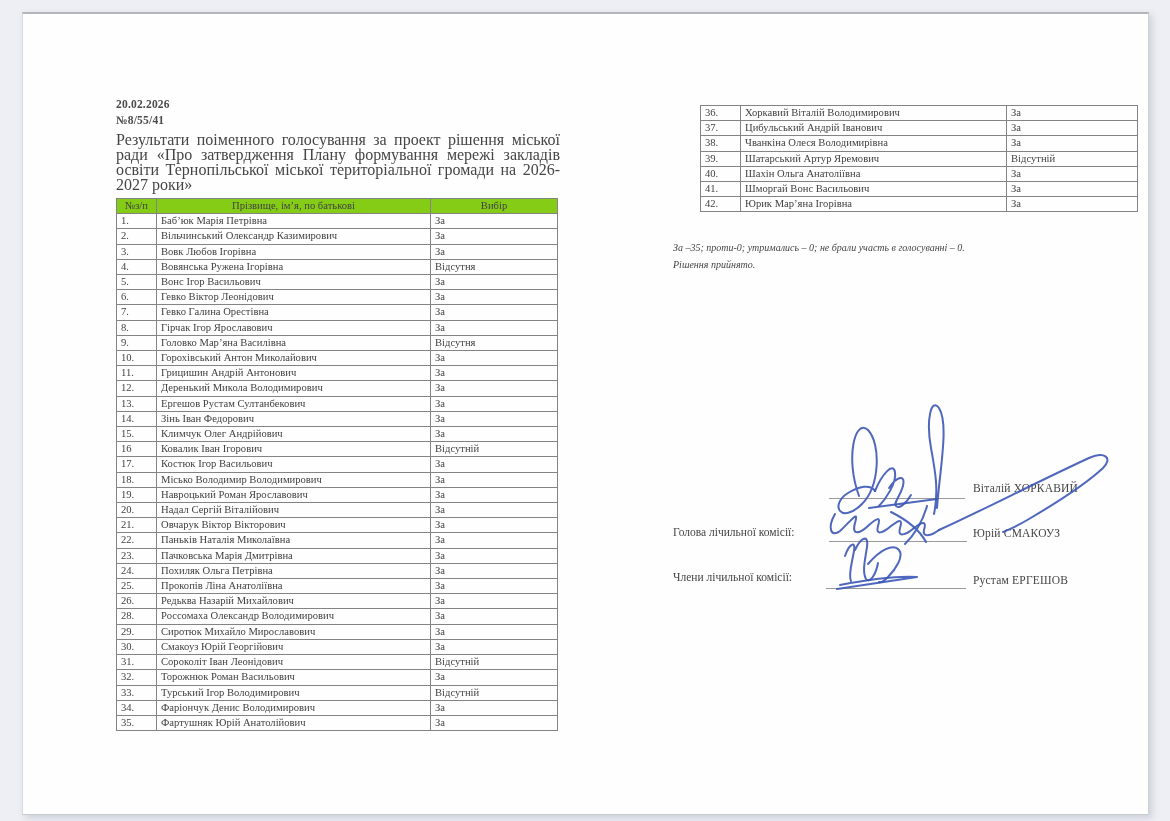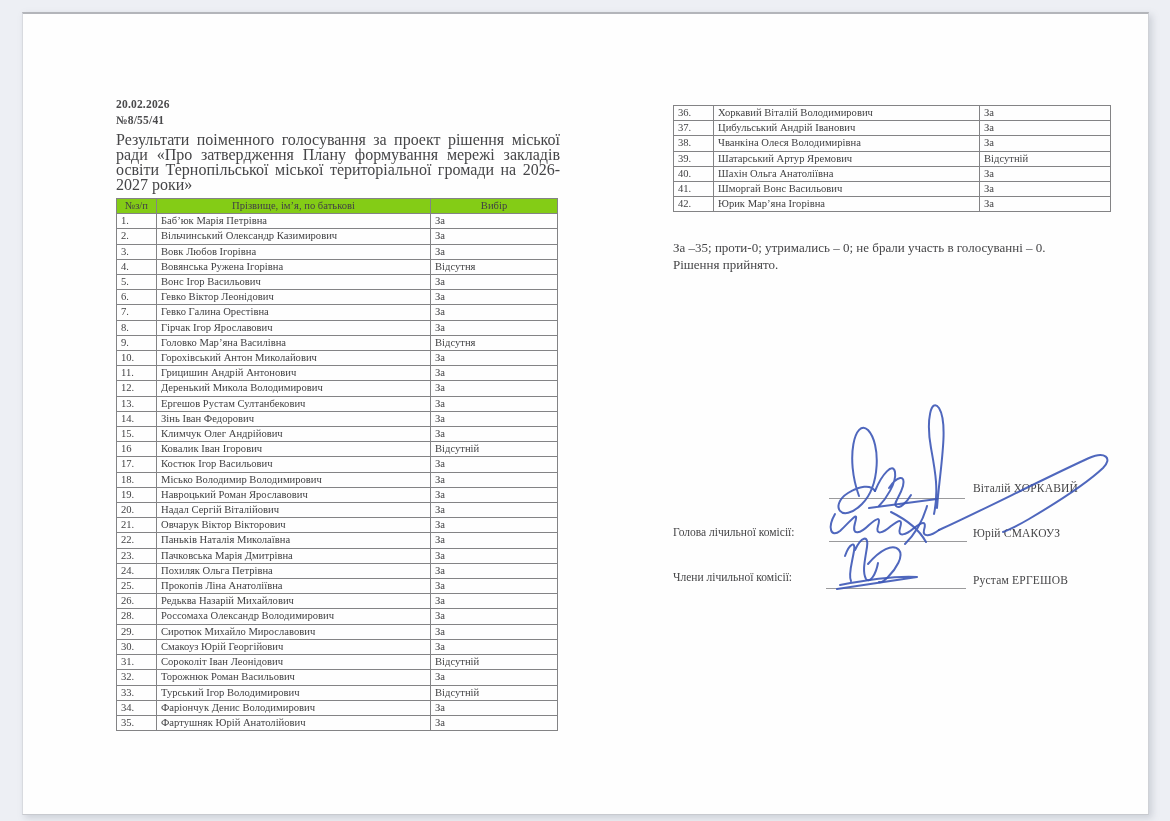--- a/index.html
+++ b/index.html
@@ -30,22 +30,22 @@
   .vote-table td,.vote-table th{
     border:1px solid #838385;
     font-size:10.6px;line-height:14.2px;padding:0 4px;
     color:#424244;overflow:hidden;white-space:nowrap;
     font-weight:normal;
   }
   .vote-table th{text-align:center;background:#84cc16;}
   .c-num{text-align:left;padding-left:6px;}
   .c-vote{text-align:left;}
   .table-left{left:93px;top:184px;width:441px;}
-  .table-right{left:650px;top:91px;width:437px;}
-  .summary{left:650px;top:226px;width:448px;font-size:13px;line-height:16.5px;color:#454547;}
+  .table-right{left:677px;top:91px;width:437px;}
+  .summary{left:650px;top:226px;width:448px;font-size:10px;line-height:16.5px;color:#454547;font-style:italic;}
   .sig-role{font-size:11.5px;color:#454547;margin-top:44px;}
   .sig-name{font-size:11.5px;color:#454547;letter-spacing:.2px;}
   .sig-line{border-bottom:1px solid #9a9a9c;height:1px;}
   .ink-svg{left:718px;top:378px;width:400px;height:220px;pointer-events:none;}
   .ink-svg path{fill:none;stroke-width:2;stroke-linecap:round;stroke-linejoin:round;opacity:.9;}
 </style>
 </head>
 <body>
 
 <div class="page">

